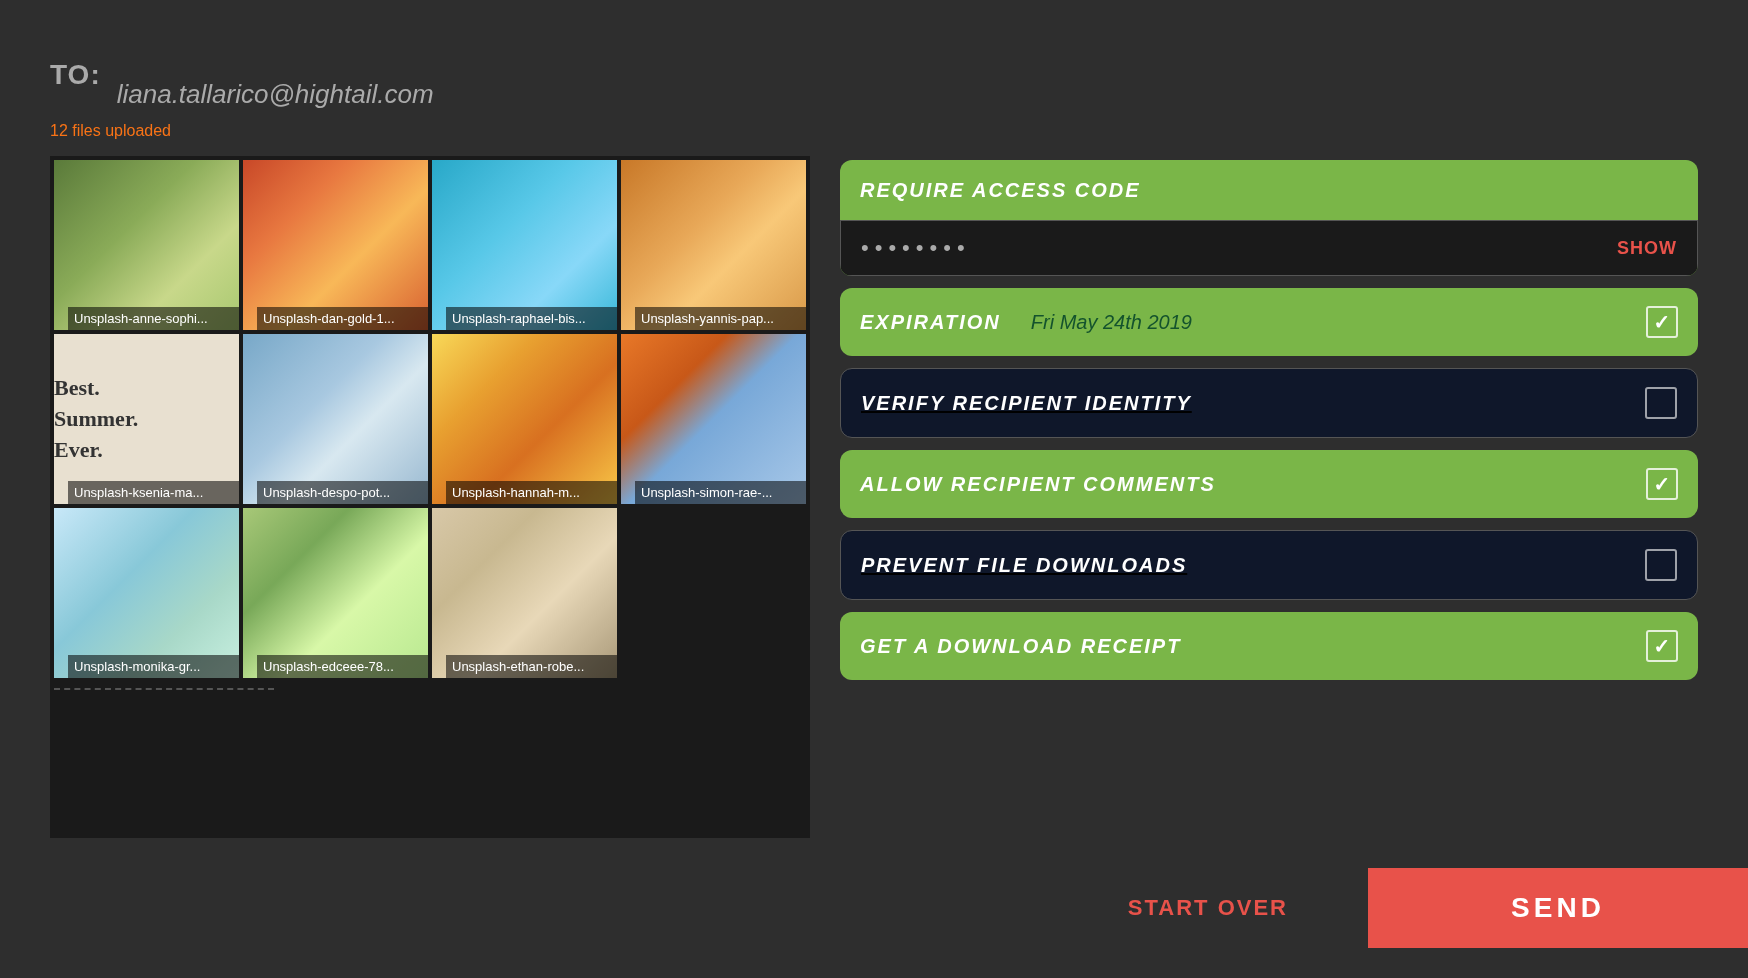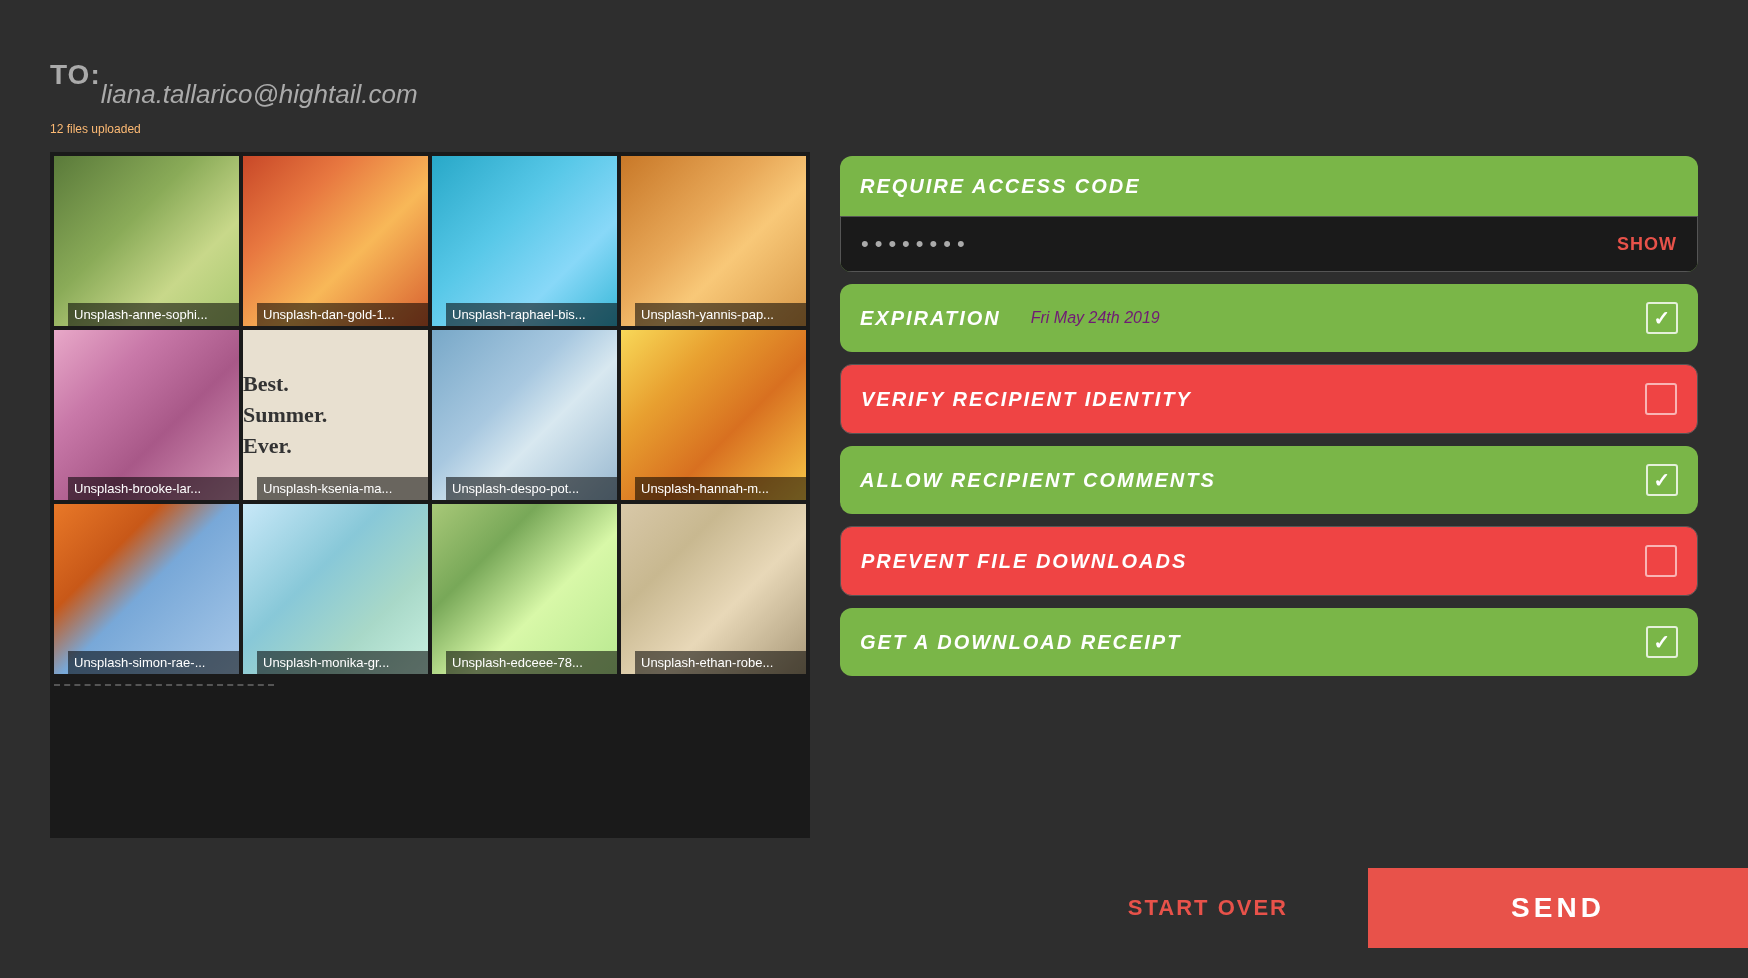--- a/index.html
+++ b/index.html
@@ -24,32 +24,33 @@
       display: flex;
       align-items: center;
       margin-bottom: 12px;
     }
 
     .to-label {
       color: #aaaaaa;
       font-size: 28px;
       font-weight: bold;
       letter-spacing: 1px;
+      margin-right: 16px;
     }
 
     .to-email {
       color: #aaaaaa;
       font-size: 26px;
       font-style: italic;
       margin-top: 39px;
     }
 
     .files-count {
-      color: #fdba74;
-      font-size: 12px;
+      color: #f97316;
+      font-size: 16px;
       margin-bottom: 16px;
     }
 
     .content-row {
       display: flex;
       flex: 1;
       gap: 30px;
     }
 
     
@@ -115,22 +116,23 @@
     .option-row {
       border-radius: 12px;
       overflow: hidden;
     }
 
     .option-row.active {
       background: #7ab648;
     }
 
     .option-row.inactive {
-      background: #ef4444;
+      background: #0f172a;
       border: 1px solid #555;
+      text-decoration: underline;
     }
 
     .option-header {
       display: flex;
       align-items: center;
       justify-content: space-between;
       padding: 18px 20px;
       min-height: 60px;
     }
 
@@ -192,22 +194,22 @@
     }
 
     
     .expiration-inner {
       display: flex;
       align-items: center;
       gap: 30px;
     }
 
     .expiration-date {
-      color: #701a75;
-      font-size: 16px;
+      color: #14532d;
+      font-size: 20px;
       font-style: italic;
     }
 
     
     .bottom-bar {
       height: 140px;
       display: flex;
       align-items: center;
       justify-content: flex-end;
       gap: 80px;
@@ -290,24 +292,20 @@
           </div>
           <div class="grid-item">
             <div class="grid-item-bg img-raphael"></div>
             <div class="grid-item-label">Unsplash-raphael-bis...</div>
           </div>
           <div class="grid-item">
             <div class="grid-item-bg img-yannis"></div>
             <div class="grid-item-label">Unsplash-yannis-pap...</div>
           </div>
           <div class="grid-item">
-            <div class="grid-item-bg img-brooke"></div>
-            <div class="grid-item-label">Unsplash-brooke-lar...</div>
-          </div>
-          <div class="grid-item">
             <div class="grid-item-bg img-ksenia">
               <div class="ksenia-text" style="position: absolute; top: 50%; left: 50%; transform: translate(-50%, -50%); width: 100%;">Best.<br>Summer.<br>Ever.</div>
             </div>
             <div class="grid-item-label">Unsplash-ksenia-ma...</div>
           </div>
           <div class="grid-item">
             <div class="grid-item-bg img-despo"></div>
             <div class="grid-item-label">Unsplash-despo-pot...</div>
           </div>
           <div class="grid-item">

